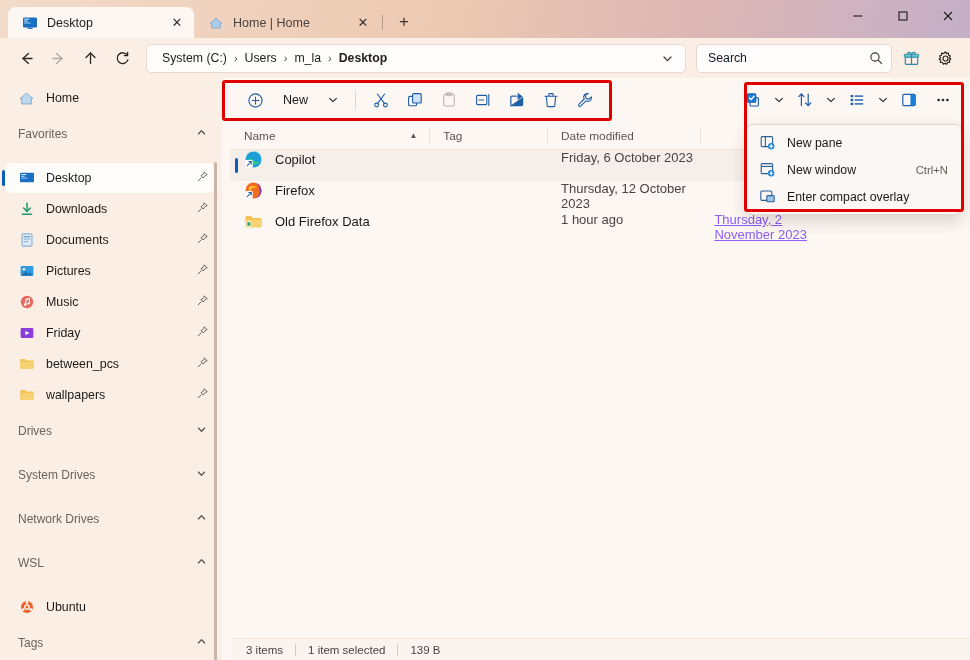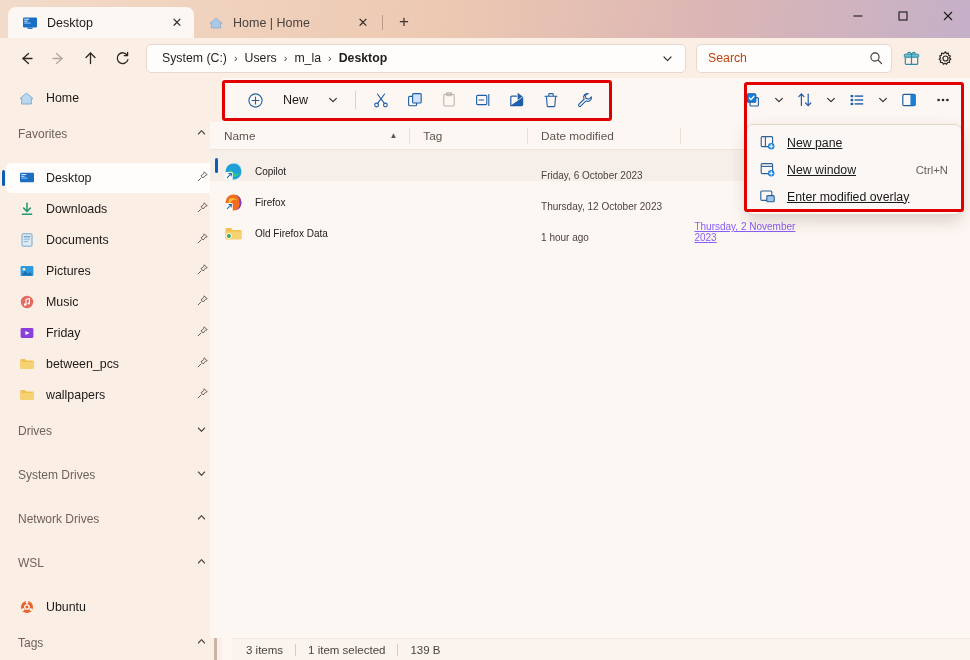--- a/index.html
+++ b/index.html
@@ -59,21 +59,21 @@
     border: 1px solid #e6d8ce; border-radius: 5px; display: flex; align-items: center;
     padding: 0 6px 0 12px; font-size: 12.3px; color: #201d1b;
   }
   .crumb { padding: 2px 3px; white-space: nowrap; }
   .crumb.current { font-weight: bold; }
   .crumb-sep { color: #4b4340; padding: 0 4px; font-size: 11px; }
   .path-drop { margin-left: auto; width: 24px; display: flex; justify-content: center; color: #3a3330; }
   .searchbox {
     width: 196px; height: 29px; margin-left: 10px; background: #fffdfc;
     border: 1px solid #e6d8ce; border-radius: 5px; display: flex; align-items: center;
-    padding: 0 8px 0 11px; font-size: 12.3px; color: #c2410c;
+    padding: 0 8px 0 11px; font-size: 12.3px; color: #0f172a;
   }
   .searchbox .stext { flex: 1; }
   .ico-btn {
     width: 30px; height: 30px; margin-left: 4px; display: flex;
     align-items: center; justify-content: center; border-radius: 4px; color: #2d2723;
   }
 
   
   .cmdbar {
     position: absolute; top: 78px; left: 222px; width: 748px; height: 44px;
@@ -118,39 +118,39 @@
   .sb-group .gl { flex: 1; }
   .sb-group .gchev { margin-right: 7px; color: #4d4541; }
   .sb-indent { padding-left: 12px; }
   .sb-scroll {
     position: absolute; left: 214px; top: 84px; width: 3px; height: 510px;
     background: #c9b6a8; border-radius: 2px;
   }
 
   
   .content {
-    position: absolute; top: 122px; left: 210px; width: 604px; height: 516px;
+    position: absolute; top: 122px; left: 230px; width: 604px; height: 516px;
     background: #fdf7f3;
   }
   .colhead {
     height: 28px; display: flex; align-items: center; font-size: 11.8px; color: #5d5450;
     border-bottom: 1px solid #f0e4db;
   }
   .ch { display: flex; align-items: center; height: 28px; position: relative; padding-left: 14px; }
   .ch + .ch::before {
     content: ''; position: absolute; left: 0; top: 6px; width: 1px; height: 16px; background: #ece0d7;
   }
   .ch-name { width: 248px; }
   .ch-tag { width: 145px; }
   .ch-date { width: 190px; }
   .ch-date2 { width: 165px; }
   .sortarrow { margin-left: auto; margin-right: 12px; font-size: 8px; color: #5d5450; }
 
   .row {
-    height: 31px; display: flex; align-items: flex-end; font-size: 10px; color: #1b1918;
+    height: 31px; display: flex; align-items: flex-start; font-size: 13px; color: #1b1918;
     position: relative;
   }
   .row.selected { background: #f6eee9; }
   .row.selected::before {
     content: ''; position: absolute; left: 5px; top: 8px; width: 3px; height: 15px;
     background: #0a5fb4; border-radius: 2px;
   }
   .cell { padding-left: 14px; display: flex; align-items: center; }
   .c-name { width: 248px; }
   .c-tag { width: 145px; }
@@ -171,21 +171,21 @@
   .menu {
     position: absolute; left: 746px; top: 124px; width: 216px;
     background: #fbf7f4; border: 1px solid #e3d6cd; border-radius: 7px;
     padding: 4px; box-shadow: 0 6px 16px rgba(60,40,30,.18); z-index: 40;
   }
   .menu-item {
     height: 27px; display: flex; align-items: center; padding: 0 9px 0 8px;
     border-radius: 4px; font-size: 12.3px; color: #1b1918;
   }
   .menu-item .mi-ico { width: 17px; height: 17px; margin-right: 11px; flex: none; }
-  .menu-item .mi-label { flex: 1; text-decoration: underline; }
+  .menu-item .mi-label { flex: 1; }
   .menu-item .mi-accel { color: #6a605a; font-size: 11.3px; }
 
   
   .redbox { position: absolute; border: 3px solid #e00000; border-radius: 3px; z-index: 60; pointer-events: none; }
   #redbox-cmd { left: 222px; top: 80px; width: 390px; height: 41px; }
   #redbox-menu { left: 744px; top: 82px; width: 220px; height: 130px; }
 </style>
 </head>
 <body>
 
@@ -766,21 +766,21 @@
       </svg>
       <span class="mi-label">New window</span>
       <span class="mi-accel">Ctrl+N</span>
     </div>
 
     <div class="menu-item">
       <svg class="mi-ico" viewBox="0 0 17 17">
         <rect x="1.8" y="3" width="11" height="9.4" rx="1.1" fill="none" stroke="#2b5f96" stroke-width="1.1"></rect>
         <rect x="7.8" y="7.6" width="7.4" height="6.2" rx="1" fill="#9dc7ea" stroke="#2b5f96" stroke-width="1.1"></rect>
       </svg>
-      <span class="mi-label">Enter modified overlay</span>
+      <span class="mi-label">Enter compact overlay</span>
       <span class="mi-accel"></span>
     </div>
   </div>
 
   <div class="redbox" id="redbox-cmd"></div>
   <div class="redbox" id="redbox-menu"></div>
 
 </div>
 
 </body></html>

